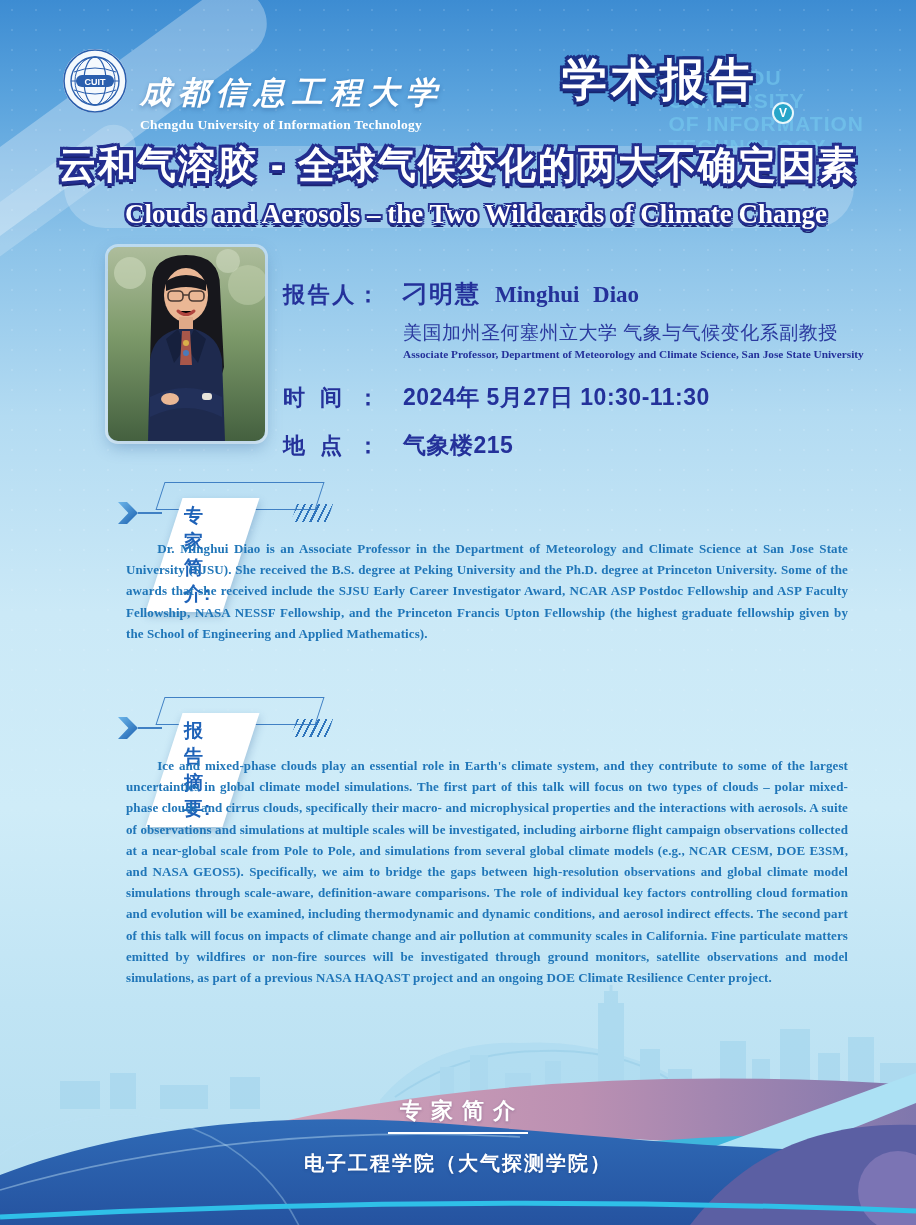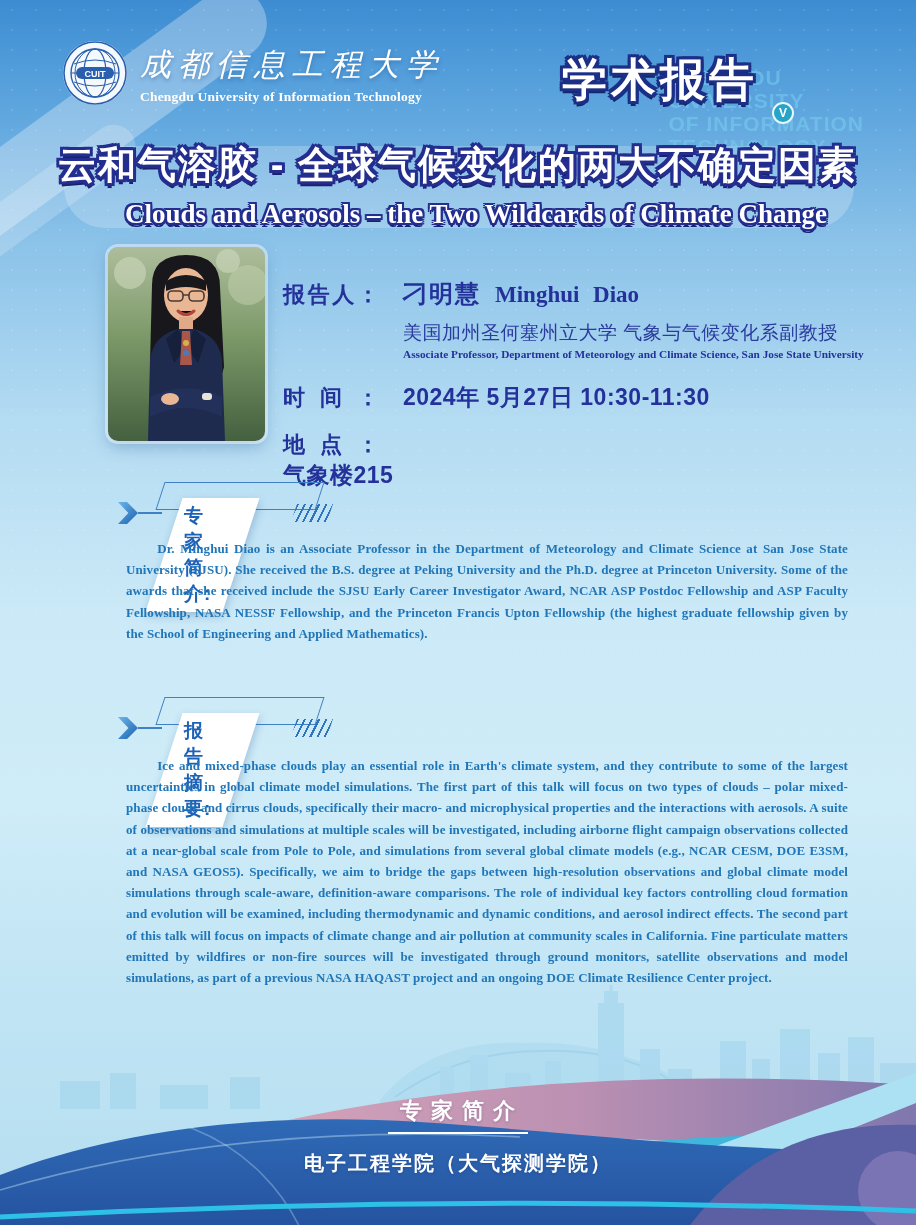--- a/index.html
+++ b/index.html
@@ -20,23 +20,23 @@
     -webkit-mask-image:linear-gradient(#000 0%, #000 45%, transparent 80%);
     mask-image:linear-gradient(#000 0%, #000 45%, transparent 80%);
   }
   .ribbon { position:absolute; background:rgba(255,255,255,.30); border-radius:60px; transform:rotate(-36deg); }
   .ribbon.r1 { left:-120px; top:90px; width:420px; height:72px; }
   .ribbon.r2 { left:-140px; top:200px; width:300px; height:44px; background:rgba(255,255,255,.20); }
   .title-cloud { position:absolute; left:64px; top:146px; width:790px; height:82px;
     background:rgba(255,255,255,.22); border-radius:60px; }
 
   
-  .logo { position:absolute; left:62px; top:40px; width:66px; height:66px; }
+  .logo { position:absolute; left:62px; top:48px; width:66px; height:66px; }
   .uni-names { position:absolute; left:140px; top:44px; color:#fff; }
-  .uni-cn { font-size:31px; font-weight:400; letter-spacing:7px; text-shadow:0 2px 4px rgba(20,60,120,.35); font-style:italic; }
+  .uni-cn { font-size:31px; font-weight:700; letter-spacing:7px; text-shadow:0 2px 4px rgba(20,60,120,.35); font-style:italic;margin-top:28px; }
   .uni-en { font-size:13.5px; font-weight:700; font-family:"Liberation Serif", serif; margin-top:3px; letter-spacing:.2px; }
 
   .banner-wrap { position:absolute; right:52px; top:48px; width:330px; height:90px; }
   .banner-watermark { position:absolute; right:0; top:18px; text-align:left; white-space:pre-line;
     font-size:21px; font-weight:800; line-height:1.1; color:rgba(120,205,240,.55); letter-spacing:1px; }
   .banner-title { position:absolute; left:28px; top:2px; font-size:45px; font-weight:900; letter-spacing:4px; color:#fff;
     text-shadow:-3px -3px 0 #1c2f86, 3px -3px 0 #1c2f86, -3px 3px 0 #1c2f86, 3px 3px 0 #1c2f86,
                 0 -3px 0 #1c2f86, 0 3px 0 #1c2f86, -3px 0 0 #1c2f86, 3px 0 0 #1c2f86, 0 5px 0 #16266e; }
   .v-badge { position:absolute; left:238px; top:54px; width:22px; height:22px; border-radius:50%;
     background:#27a5c9; border:2px solid #e8f7fc; color:#fff; font-size:12px; font-weight:700;
@@ -58,21 +58,21 @@
 
   .info { position:absolute; left:283px; top:278px; width:590px; color:#24319a; }
   .info-row { display:flex; align-items:baseline; }
   .info-label { width:96px; font-size:22px; font-weight:800; text-align:justify; text-align-last:justify; flex:none; }
   .info-gap { width:24px; flex:none; }
   .speaker-name-cn { font-size:24px; font-weight:800; letter-spacing:2px; }
   .speaker-name-en { font-family:"Liberation Serif", serif; font-size:23px; font-weight:800; margin-left:14px; word-spacing:8px; }
   .aff-cn { margin:10px 0 2px 120px; font-size:19px; font-weight:500; color:#2b3a9f; letter-spacing:.5px; }
   .aff-en { margin-left:120px; font-family:"Liberation Serif", serif; font-size:11.3px; font-weight:700; color:#24319a; }
   .row-time { margin-top:22px; }
-  .row-loc { margin-top:17px;flex-direction:column; }
+  .row-loc { margin-top:17px; }
   .info-value { font-size:23px; font-weight:600; letter-spacing:.5px; }
 
   
   .sec-header { position:absolute; height:40px; }
   .sec-arrow { position:absolute; left:0; top:12px; width:20px; height:22px;
     background:linear-gradient(135deg,#6cb6ea,#1b5fae);
     clip-path:polygon(0 0, 45% 0, 100% 50%, 45% 100%, 0 100%, 52% 50%); }
   .sec-line { position:absolute; left:20px; top:22px; width:24px; height:1.5px; background:#4080c4; }
   .sec-outline { position:absolute; left:42px; top:-8px; width:160px; height:28px;
     border:1.5px solid #4080c4; transform:skewX(-18deg); }

